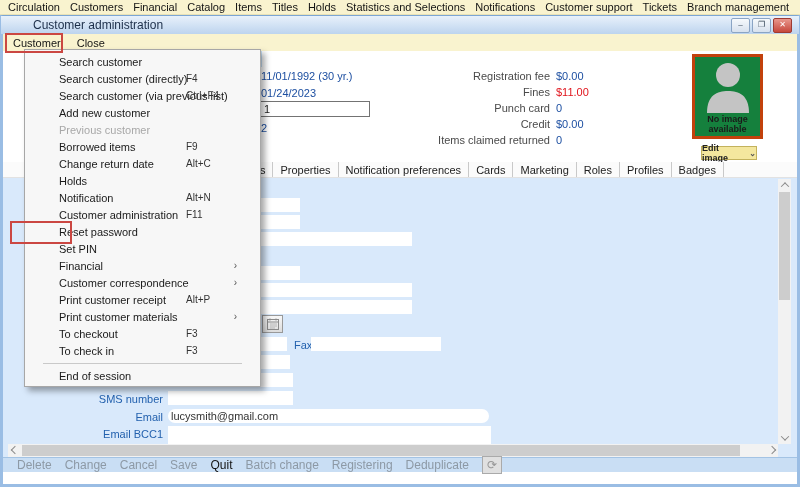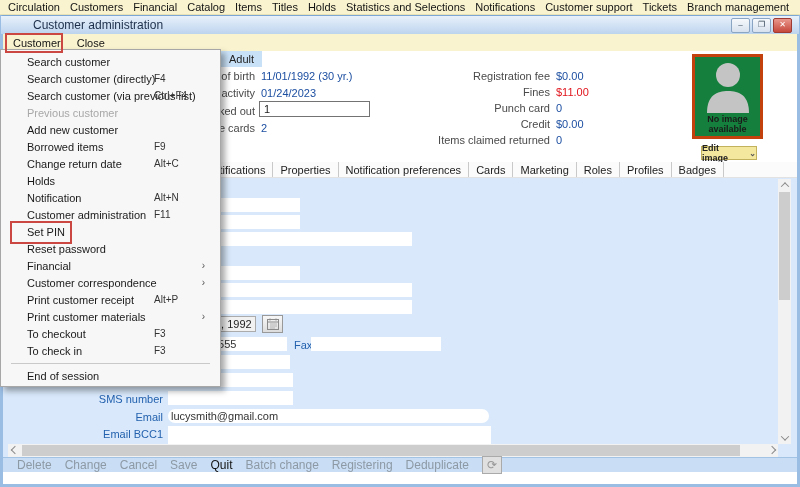--- a/index.html
+++ b/index.html
@@ -74,23 +74,23 @@
   .chev.right{transform:rotate(-45deg);}
   
   .toolbar{position:absolute;left:3px;top:457px;width:794px;height:15px;background:#c9def4;
     border-top:1px solid #a3c3e4;display:flex;align-items:center;gap:13px;padding-left:14px;
     box-sizing:border-box;font-size:12px;}
   .tbtn{color:#8d99a5;white-space:nowrap;}
   .tbtn.enabled{color:#141414;}
   .ticon{width:20px;height:18px;background:#e0e0e0;border:1px solid #aaa;color:#999;
     font-size:12px;line-height:16px;text-align:center;box-sizing:border-box;}
   
-  .menu{position:absolute;left:0;top:49px;width:203px;background:#f7f7f7;
+  .menu{position:absolute;left:24px;top:49px;width:203px;background:#f7f7f7;
     border:1px solid #a7a7a7;box-shadow:4px 4px 6px rgba(0,0,0,.35);
-    padding:3px 8px 2px;z-index:50;}
+    padding:3px 16px 2px;z-index:50;}
   .mi{height:17px;display:flex;align-items:center;padding-left:18px;position:relative;
     font-size:11px;color:#1a1a1a;}
   .mi .sc{position:absolute;left:145px;font-size:10px;color:#333;}
   .mi .sub{position:absolute;right:7px;font-size:10px;color:#555;}
   .mi.disabled{color:#a8a8a8;}
   .menu-sep{height:1px;background:#c9c9c9;margin:4px 2px 3px;}
   
   .anno{position:absolute;border:2px solid #cb4742;z-index:60;background:transparent;}
 </style>
 </head>
@@ -251,50 +251,50 @@
         <span>Search customer</span>
       </div>
     <div class="mi">
         <span>Search customer (directly)</span>
         <span class="sc">F4</span>
       </div>
     <div class="mi">
         <span>Search customer (via previous list)</span>
         <span class="sc">Ctrl+F4</span>
       </div>
+    <div class="mi">
+        <span>Add new customer</span>
+      </div>
     <div class="mi disabled">
         <span>Previous customer</span>
       </div>
     <div class="mi">
-        <span>Add new customer</span>
-      </div>
-    <div class="mi">
         <span>Borrowed items</span>
         <span class="sc">F9</span>
       </div>
     <div class="mi">
         <span>Change return date</span>
         <span class="sc">Alt+C</span>
       </div>
     <div class="mi">
         <span>Holds</span>
       </div>
     <div class="mi">
         <span>Notification</span>
         <span class="sc">Alt+N</span>
       </div>
     <div class="mi">
         <span>Customer administration</span>
         <span class="sc">F11</span>
       </div>
     <div class="mi">
+        <span>Reset password</span>
+      </div>
+    <div class="mi">
         <span>Set PIN</span>
-      </div>
-    <div class="mi">
-        <span>Reset password</span>
       </div>
     <div class="mi">
         <span>Financial</span>
         <span class="sub">›</span>
       </div>
     <div class="mi">
         <span>Customer correspondence</span>
         <span class="sub">›</span>
       </div>
     <div class="mi">

